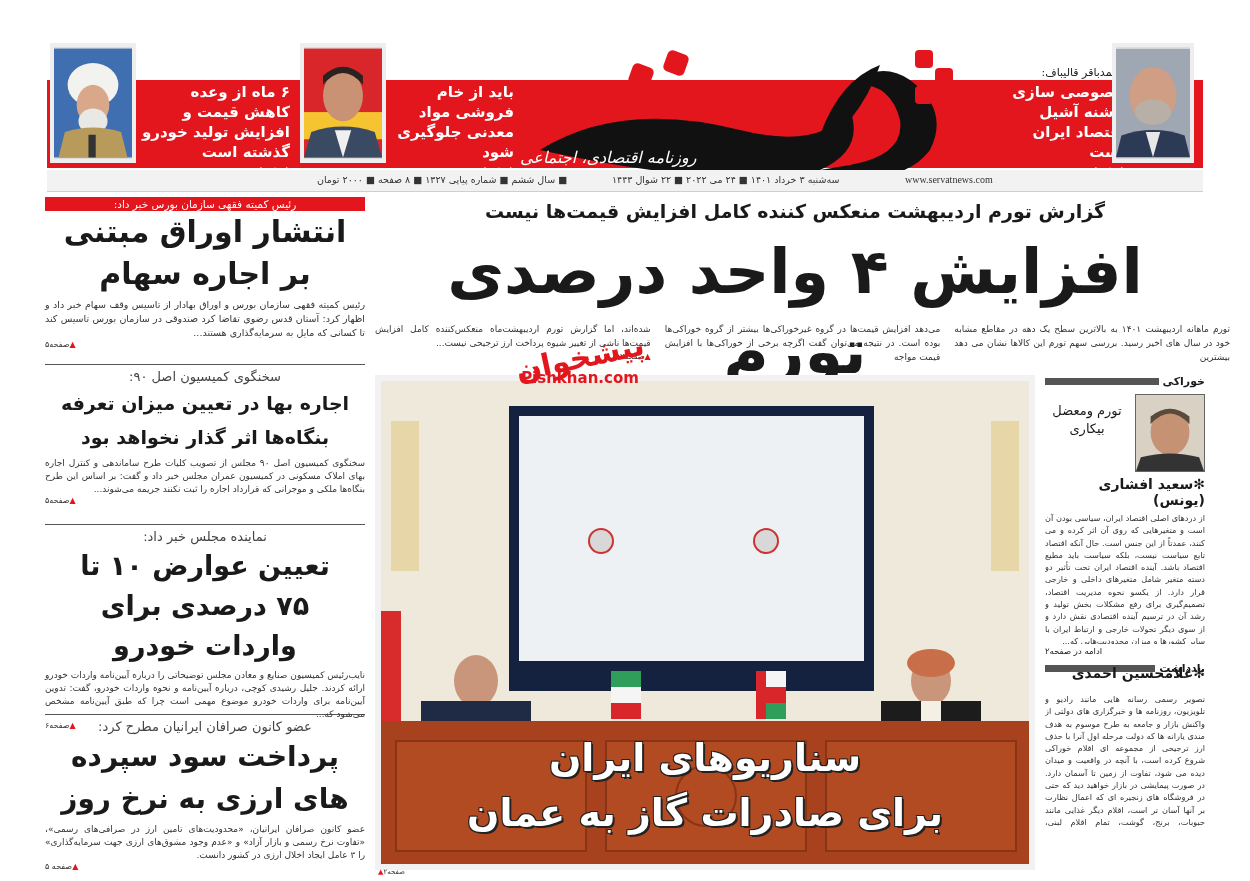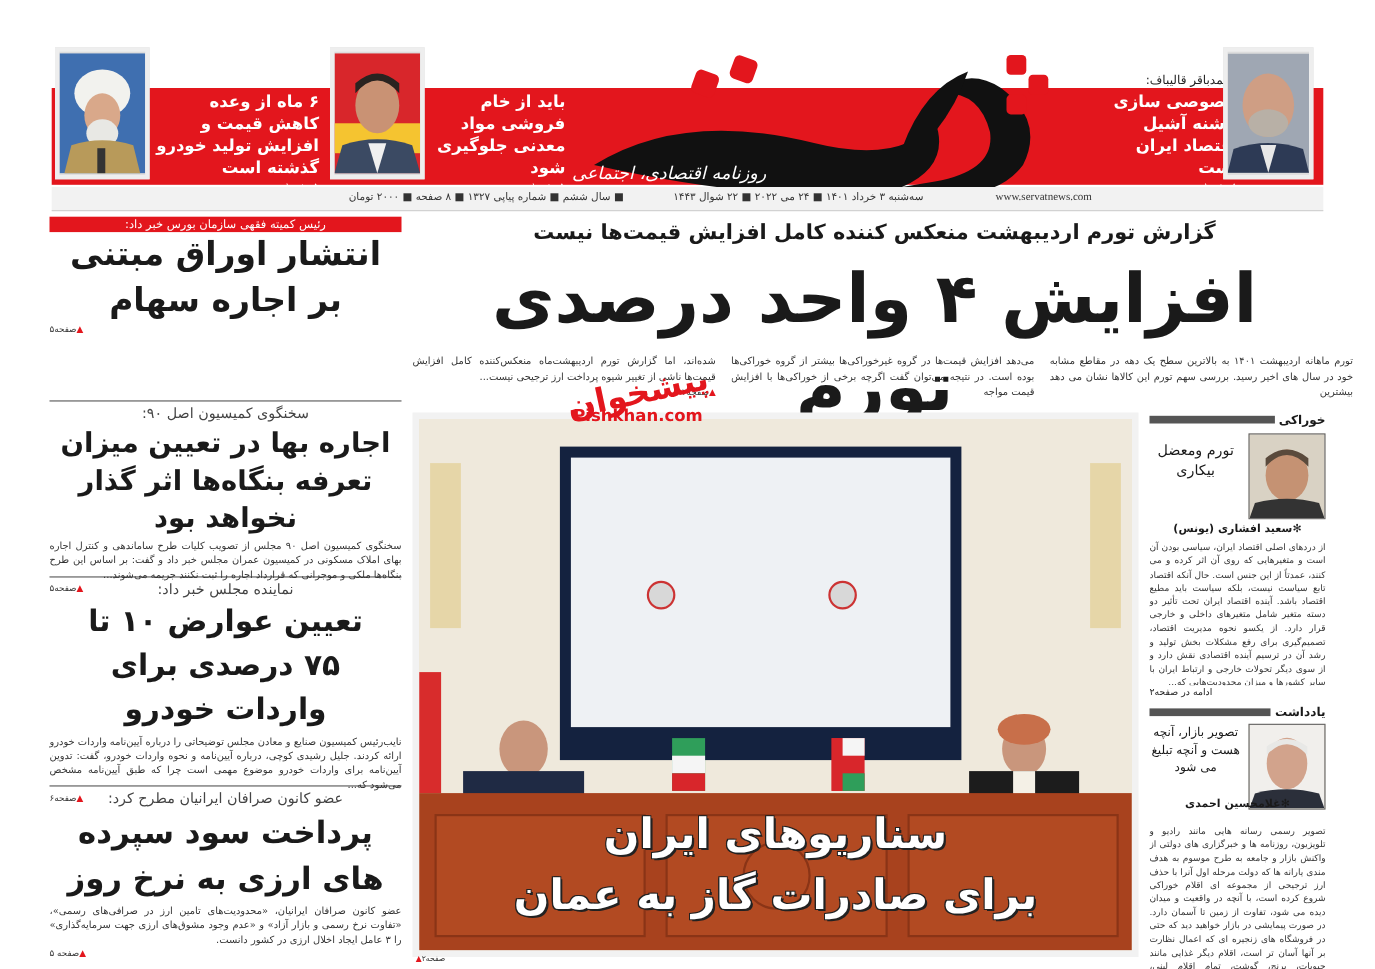--- a/index.html
+++ b/index.html
@@ -51,21 +51,21 @@
 
   
   .right-col { position: absolute; left: 1045px; top: 375px; width: 160px; }
   .section-label { display: flex; align-items: center; gap: 4px; direction: rtl; }
   .section-label .lbl { font-size: 11px; font-weight: bold; white-space: nowrap; }
   .section-label .bar { flex: 1; height: 7px; background: #555; }
   .col-head { display: flex; flex-direction: row-reverse; gap: 6px; margin-top: 6px; }
   .col-head .title { font-size: 13px; font-weight: normal; text-align: center; line-height: 18px; direction: rtl; flex: 1; }
   .portrait { width: 70px; height: 78px; border: 1px solid #666; background: #dcd6cc; overflow: hidden; }
   .portrait svg { width: 100%; height: 100%; display: block; }
-  .author { font-size: 10px; font-weight: bold; direction: rtl; text-align: center; }
+  .author { font-size: 14px; font-weight: bold; direction: rtl; text-align: right; }
   .col-body { font-size: 8.2px; line-height: 12.3px; color: #333; direction: rtl; text-align: justify; margin-top: 4px; }
   .cont { font-size: 8.5px; direction: rtl; text-align: left; margin-top: 2px; }
 </style>
 </head>
 <body>
 
 <div class="masthead-band"></div>
 
 <div class="teaser-photo" style="left:50px;top:43px;width:86px;height:120px;">
   <svg viewBox="0 0 86 120">
@@ -140,25 +140,26 @@
   <div class="lead-col">
     <span>شده‌اند، اما گزارش تورم اردیبهشت‌ماه منعکس‌کننده کامل افزایش قیمت‌ها ناشی از تغییر شیوه پرداخت ارز ترجیحی نیست...</span>
     <div class="page-ref"><span class="tri">▲</span><span>صفحه۲</span></div>
   </div>
 </div>
 
 <div class="left-col">
   <div class="story" style="height:168px;">
     <div class="ribbon">رئیس کمیته فقهی سازمان بورس خبر داد:</div>
     <div class="headline" style="font-size:30px;line-height:42px;padding:0 15px;">انتشار اوراق مبتنی بر اجاره سهام</div>
+    <div class="body">رئیس کمیته فقهی سازمان بورس و اوراق بهادار از تاسیس وقف سهام خبر داد و اظهار کرد: آستان قدس رضوی تقاضا کرد صندوقی در سازمان بورس تاسیس کند تا کسانی که مایل به سرمایه‌گذاری هستند...</div>
     <div class="page-ref"><span class="tri">▲</span><span>صفحه۵</span></div>
   </div>
   <div class="story" style="height:156px;">
     <div class="kicker">سخنگوی کمیسیون اصل ۹۰:</div>
-    <div class="headline" style="font-size:25px;line-height:34px;">اجاره بها در تعیین میزان تعرفه بنگاه‌ها اثر گذار نخواهد بود</div>
+    <div class="headline" style="font-size:19px;line-height:34px;">اجاره بها در تعیین میزان تعرفه بنگاه‌ها اثر گذار نخواهد بود</div>
     <div class="body" style="font-size:9px;line-height:13px;">سخنگوی کمیسیون اصل ۹۰ مجلس از تصویب کلیات طرح ساماندهی و کنترل اجاره بهای املاک مسکونی در کمیسیون عمران مجلس خبر داد و گفت: بر اساس این طرح بنگاه‌ها ملکی و موجرانی که قرارداد اجاره را ثبت نکنند جریمه می‌شوند...</div>
     <div class="page-ref"><span class="tri">▲</span><span>صفحه۵</span></div>
   </div>
   <div class="story" style="height:186px;">
     <div class="kicker">نماینده مجلس خبر داد:</div>
     <div class="headline" style="font-size:27px;line-height:40px;padding:0 20px;">تعیین عوارض ۱۰ تا ۷۵ درصدی برای واردات خودرو</div>
     <div class="body" style="font-size:9px;line-height:13px;">نایب‌رئیس کمیسیون صنایع و معادن مجلس توضیحاتی را درباره آیین‌نامه واردات خودرو ارائه کردند. جلیل رشیدی کوچی، درباره آیین‌نامه و نحوه واردات خودرو، گفت: تدوین آیین‌نامه برای واردات خودرو موضوع مهمی است چرا که طبق آیین‌نامه مشخص می‌شود که...</div>
     <div class="page-ref"><span class="tri">▲</span><span>صفحه۶</span></div>
   </div>
   <div class="story" style="height:172px;">
@@ -232,27 +233,16 @@
     <div class="title" style="padding-top:8px;">تورم ومعضل بیکاری</div>
   </div>
   <div class="author" style="margin-top:4px;"><span>✻</span><span>سعید افشاری (یونس)</span></div>
   <div class="col-body" style="height:132px;overflow:hidden;">از دردهای اصلی اقتصاد ایران، سیاسی بودن آن است و متغیرهایی که روی آن اثر کرده و می کنند، عمدتاً از این جنس است. حال آنکه اقتصاد تابع سیاست نیست، بلکه سیاست باید مطیع اقتصاد باشد. آینده اقتصاد ایران تحت تأثیر دو دسته متغیر شامل متغیرهای داخلی و خارجی قرار دارد. از یکسو نحوه مدیریت اقتصاد، تصمیم‌گیری برای رفع مشکلات بخش تولید و رشد آن در ترسیم آینده اقتصادی نقش دارد و از سوی دیگر تحولات خارجی و ارتباط ایران با سایر کشورها و میزان محدودیت‌هایی که...</div>
   <div class="cont">ادامه در صفحه۲</div>
 
   <div class="section-label" style="margin-top:6px;">
     <span class="lbl">یادداشت</span>
     <span class="bar"></span>
   </div>
-  <div class="col-head" style="margin-top:4px;">
-    <div class="portrait">
-      <svg viewBox="0 0 70 78">
-        <rect width="70" height="78" fill="#f1efec"></rect>
-        <ellipse cx="35" cy="36" rx="19" ry="24" fill="#d2a38c"></ellipse>
-        <path d="M16 28 Q35 8 54 28 L54 20 Q35 6 16 20 Z" fill="#e8e8e6"></path>
-        <path d="M0 78 L5 64 Q35 56 65 64 L70 78 Z" fill="#2b2f3a"></path>
-      </svg>
-    </div>
-    <div class="title" style="font-size:11px;line-height:16px;">تصویر بازار، آنچه هست و آنچه تبلیغ می شود</div>
-  </div>
   <div class="author" style="margin-top:-10px;"><span>✻</span><span>غلامحسین احمدی</span></div>
   <div class="col-body" style="height:136px;overflow:hidden;margin-top:12px;">تصویر رسمی رسانه هایی مانند رادیو و تلویزیون، روزنامه ها و خبرگزاری های دولتی از واکنش بازار و جامعه به طرح موسوم به هدف مندی یارانه ها که دولت مرحله اول آنرا با حذف ارز ترجیحی از مجموعه ای اقلام خوراکی شروع کرده است، با آنچه در واقعیت و میدان دیده می شود، تفاوت از زمین تا آسمان دارد. در صورت پیمایشی در بازار خواهید دید که حتی در فروشگاه های زنجیره ای که اعمال نظارت بر آنها آسان تر است، اقلام دیگر غذایی مانند حبوبات، برنج، گوشت، تمام اقلام لبنی، محصولات آردی و بسیاری اقلام دیگر که در لیست آزاد سازی قیمت ها نبوده...</div>
 
 </div>
 
 </body></html>

